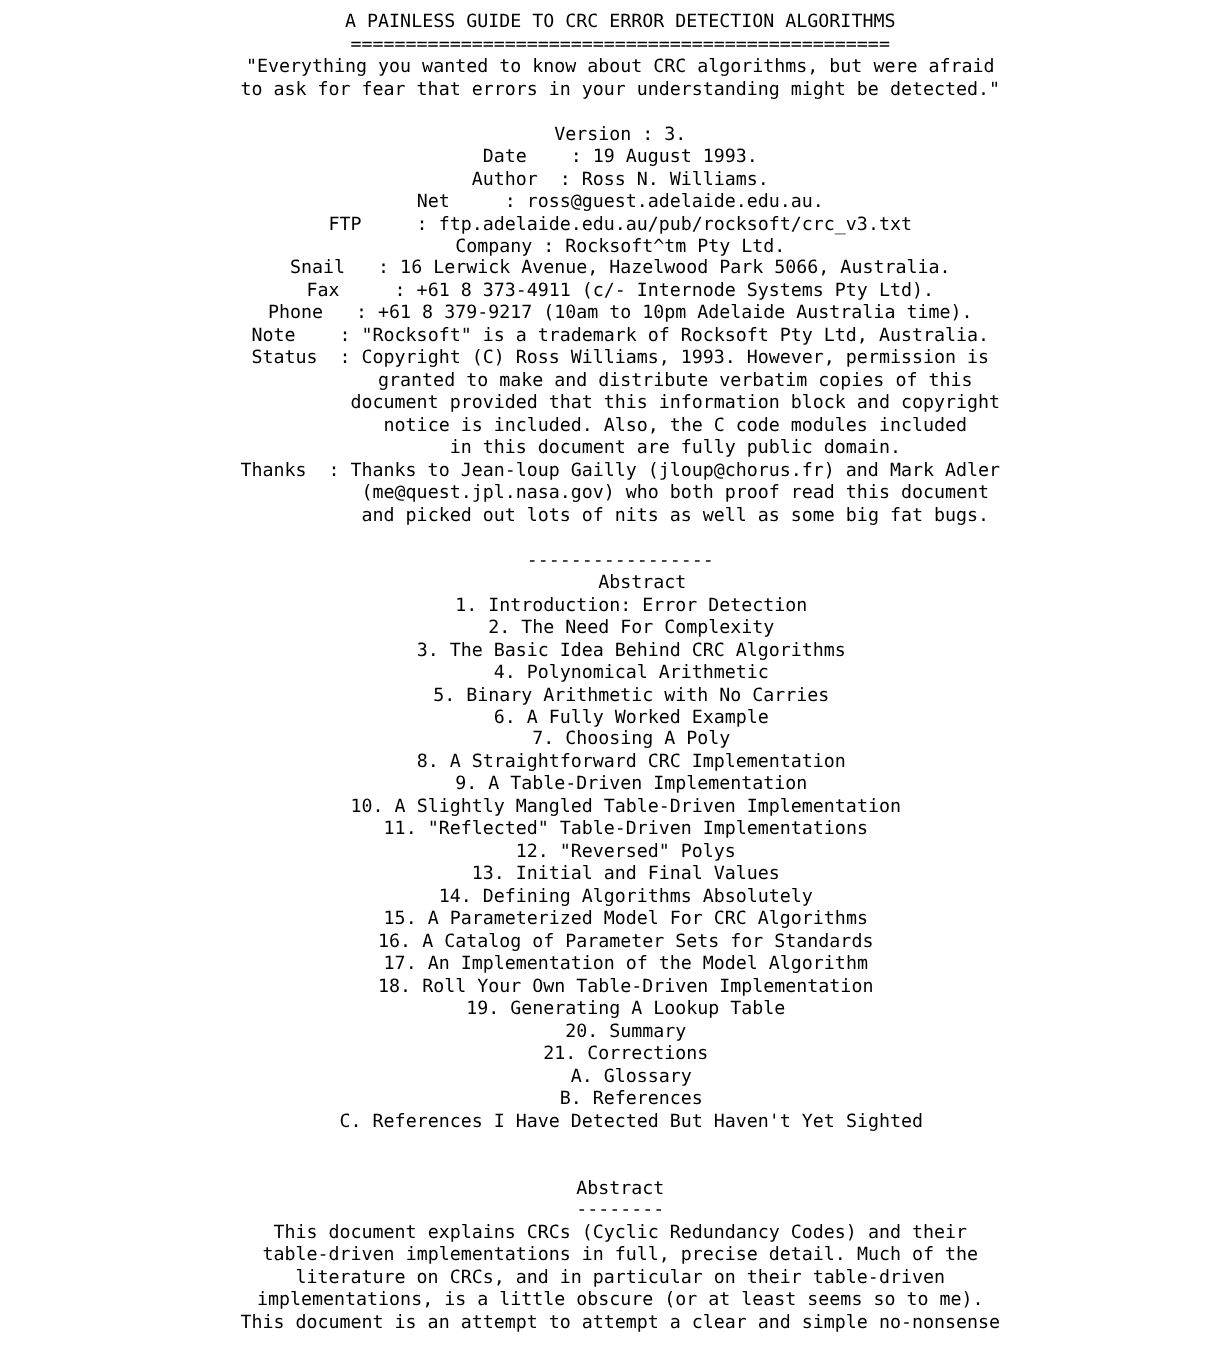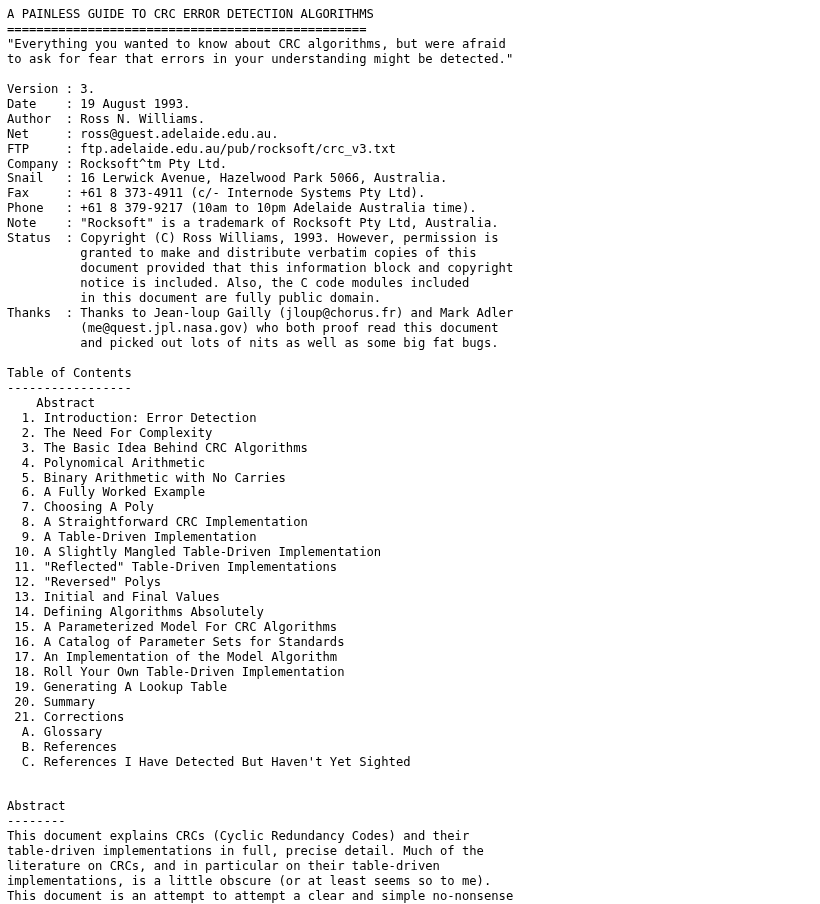--- a/index.html
+++ b/index.html
@@ -9,20 +9,21 @@
   }
   body {
     width: 820px;
     height: 904px;
     overflow: hidden;
     font-family: "DejaVu Sans Mono", "Liberation Mono", monospace;
     color: #000000;
   }
   .page {
     padding: 7px 0 0 7px;
+    text-align: center;
   }
   pre, .txt {
     margin: 0;
     padding: 0;
     font-family: "DejaVu Sans Mono", "Liberation Mono", monospace;
     font-size: 12.2px;
     line-height: 14.95px;
     letter-spacing: 0px;
     white-space: pre;
     color: #000000;
@@ -65,21 +66,20 @@
           granted to make and distribute verbatim copies of this
           document provided that this information block and copyright
           notice is included. Also, the C code modules included
           in this document are fully public domain.
 Thanks  : Thanks to Jean-loup Gailly (jloup@chorus.fr) and Mark Adler
           (me@quest.jpl.nasa.gov) who both proof read this document
           and picked out lots of nits as well as some big fat bugs.</pre>
 
   <span class="spacer"></span>
 
-  <pre class="txt block">Table of Contents</pre>
   <pre class="txt block">-----------------</pre>
   <pre class="txt block">    Abstract
   1. Introduction: Error Detection
   2. The Need For Complexity
   3. The Basic Idea Behind CRC Algorithms
   4. Polynomical Arithmetic
   5. Binary Arithmetic with No Carries
   6. A Fully Worked Example
   7. Choosing A Poly
   8. A Straightforward CRC Implementation

